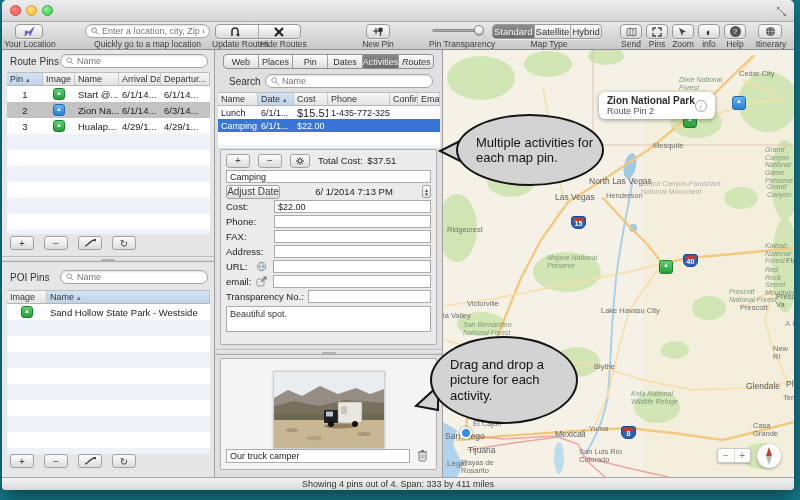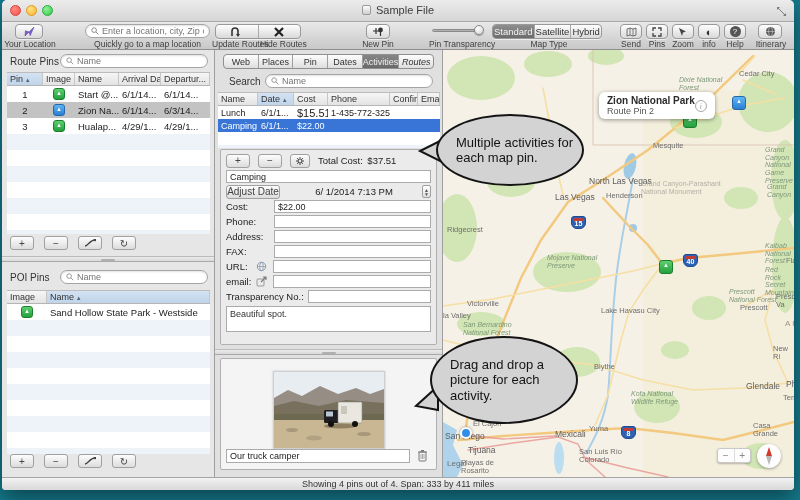--- a/index.html
+++ b/index.html
@@ -138,21 +138,20 @@
 </style>
 </head>
 <body>
 
 <div class="window">
 
   <div class="titlebar">
     <div class="tl red"></div>
     <div class="tl yel"></div>
     <div class="tl grn"></div>
-    <div class="win-title"><span class="doc-ico"></span><span>Sample File</span></div>
     <svg class="fullscreen" viewBox="0 0 11 11">
         <path d="M1,4 L1,1 L4,1 Z M10,7 L10,10 L7,10 Z" fill="#555"></path>
         <line x1="2" y1="2" x2="9" y2="9" stroke="#555" stroke-width="1"></line>
       </svg>
   </div>
 
   <div class="toolbar">
     <div class="tb-btn" style="left:13px;top:2px;width:28px;">
       <svg width="11" height="11" viewBox="0 0 11 11">
           <path d="M1,10 L10,1 L6.2,9.6 L5,6 L1.4,4.8 Z" fill="#7b5fd0" stroke="#5a46a8" stroke-width=".6"></path>
@@ -422,25 +421,25 @@
         </div>
         <div class="frow">
             <span class="flabel" style="width:48px;">Cost:</span>
             <input class="ffield" value="$22.00" style="">
           </div>
         <div class="frow">
             <span class="flabel" style="width:48px;">Phone:</span>
             <input class="ffield" value="" style="">
           </div>
         <div class="frow">
+            <span class="flabel" style="width:48px;">FAX:</span>
+            <input class="ffield" value="" style="">
+          </div>
+        <div class="frow">
             <span class="flabel" style="width:48px;">Address:</span>
-            <input class="ffield" value="" style="">
-          </div>
-        <div class="frow">
-            <span class="flabel" style="width:48px;">FAX:</span>
             <input class="ffield" value="" style="">
           </div>
         <div class="frow">
             <span class="flabel" style="width:30px;">URL:</span>
           <svg width="11" height="11" viewBox="0 0 11 11" style="margin-right:6px;">
               <circle cx="5.5" cy="5.5" r="4.2" fill="none" stroke="#8a9ab0" stroke-width="1"></circle>
               <ellipse cx="5.5" cy="5.5" rx="1.8" ry="4.2" fill="none" stroke="#8a9ab0" stroke-width=".8"></ellipse>
               <line x1="1.3" y1="5.5" x2="9.7" y2="5.5" stroke="#8a9ab0" stroke-width=".8"></line>
             </svg>
           <input class="ffield" value="" style="">
@@ -642,21 +641,21 @@
             <polygon points="12,3 15,12 9,12" fill="#d03a2e"></polygon>
             <polygon points="12,21 15,12 9,12" fill="#b9b9b9"></polygon>
           </svg>
       </div>
     </div>
   </div>
 
   <div class="statusbar">Showing 4 pins out of 4. Span: 333 by 411 miles</div>
 </div>
 
-<div class="bubble" style="left:436px;top:114px;width:148px;height:72px;">
+<div class="bubble" style="left:456px;top:114px;width:148px;height:72px;">
   <svg class="tail" style="left:-16px;top:24px;" width="22" height="26" viewBox="0 0 22 26">
       <polygon points="22,2 0,13 22,24" fill="#d3d3d3" stroke="#141414" stroke-width="2"></polygon>
     </svg>
   <div class="ell"></div>
   <div class="btxt">Multiple activities for each map pin.</div>
 </div>
 <div class="bubble" style="left:430px;top:336px;width:148px;height:88px;">
   <svg class="tail" style="left:-14px;top:48px;" width="22" height="28" viewBox="0 0 22 28">
       <polygon points="22,2 0,22 22,26" fill="#d3d3d3" stroke="#141414" stroke-width="2"></polygon>
     </svg>

